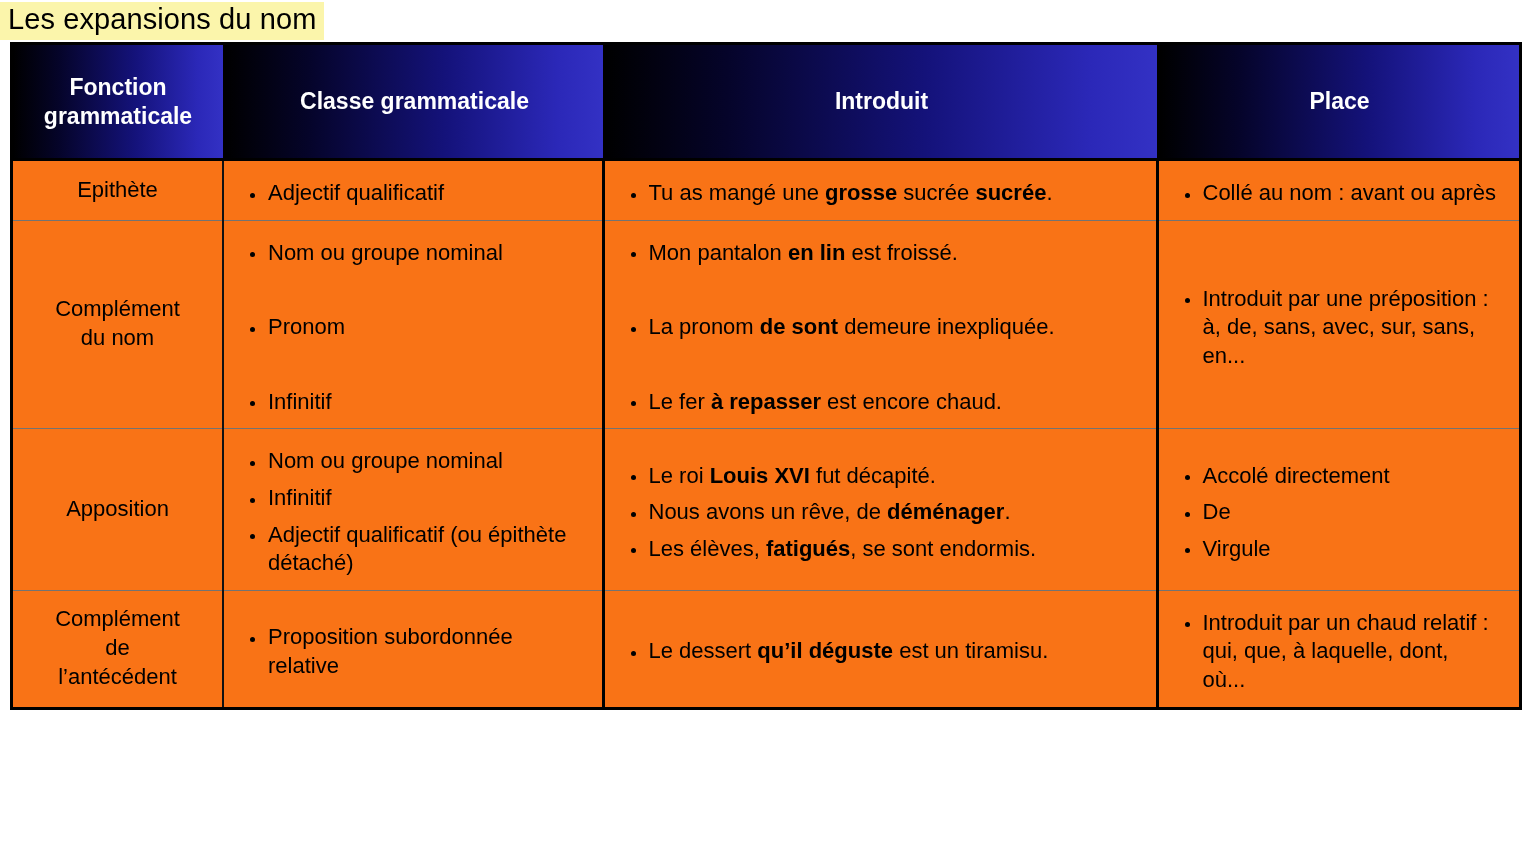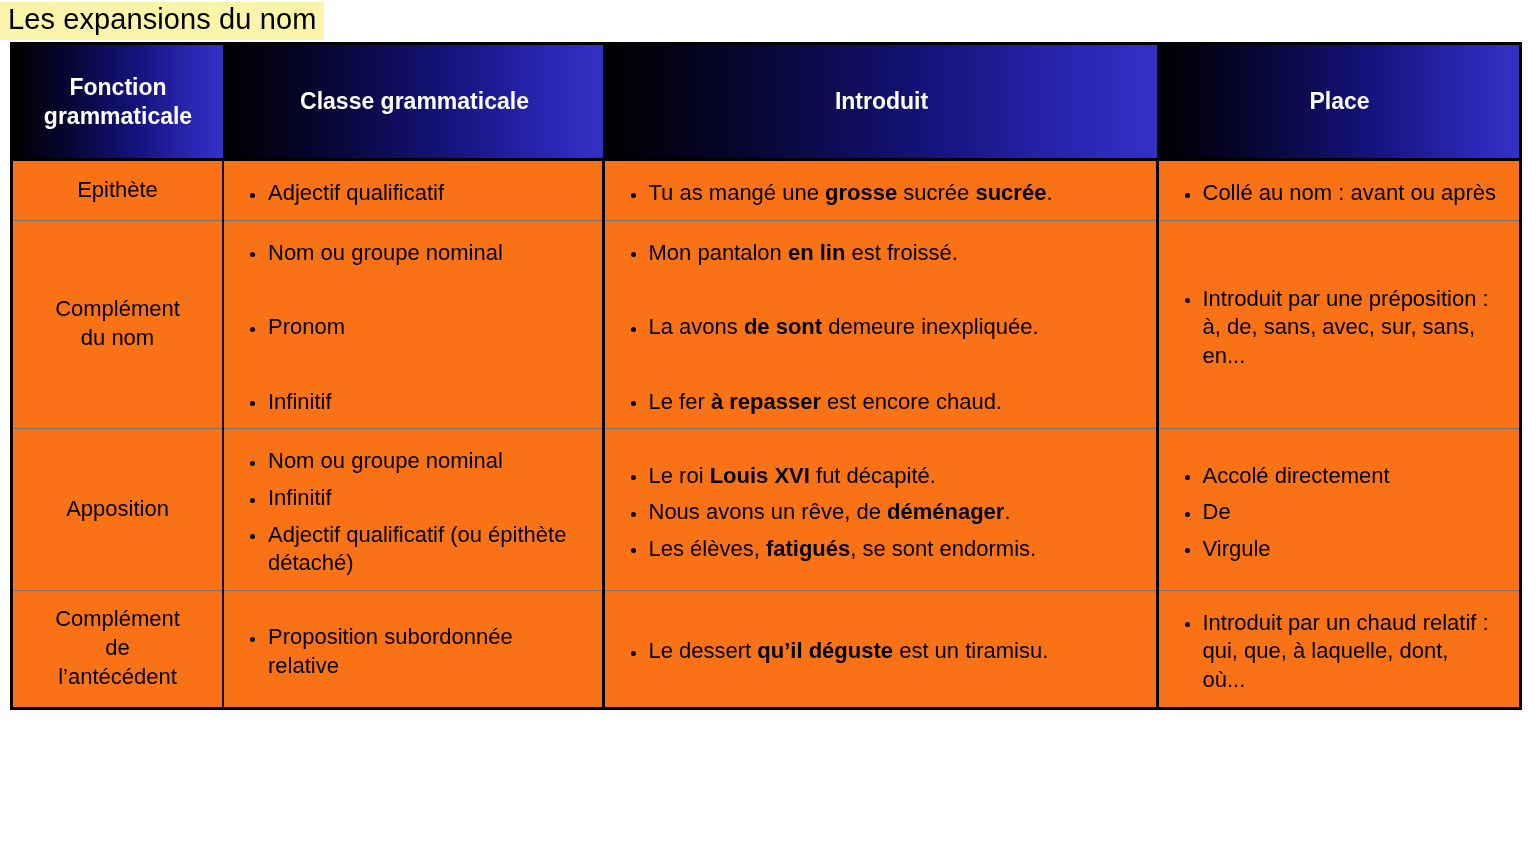--- a/index.html
+++ b/index.html
@@ -209,21 +209,21 @@
             <td class="thin-left">
               <ul class="bl loose pad-l2">
                 <li>Nom ou groupe nominal</li>
                 <li>Pronom</li>
                 <li>Infinitif</li>
               </ul>
             </td>
             <td>
               <ul class="bl loose pad-l">
                 <li><span>Mon pantalon </span><b>en lin</b><span> est froissé.</span></li>
-                <li><span>La avons </span><b>de sont</b><span> demeure inexpliquée.</span></li>
+                <li><span>La pronom </span><b>de sont</b><span> demeure inexpliquée.</span></li>
                 <li><span>Le fer </span><b>à repasser</b><span> est encore chaud.</span></li>
               </ul>
             </td>
             <td>
               <ul class="bl tight pad-l">
                 <li>Introduit par une préposition : à, de, sans, avec, sur, sans, en...</li>
               </ul>
             </td>
           </tr>
           <tr>

